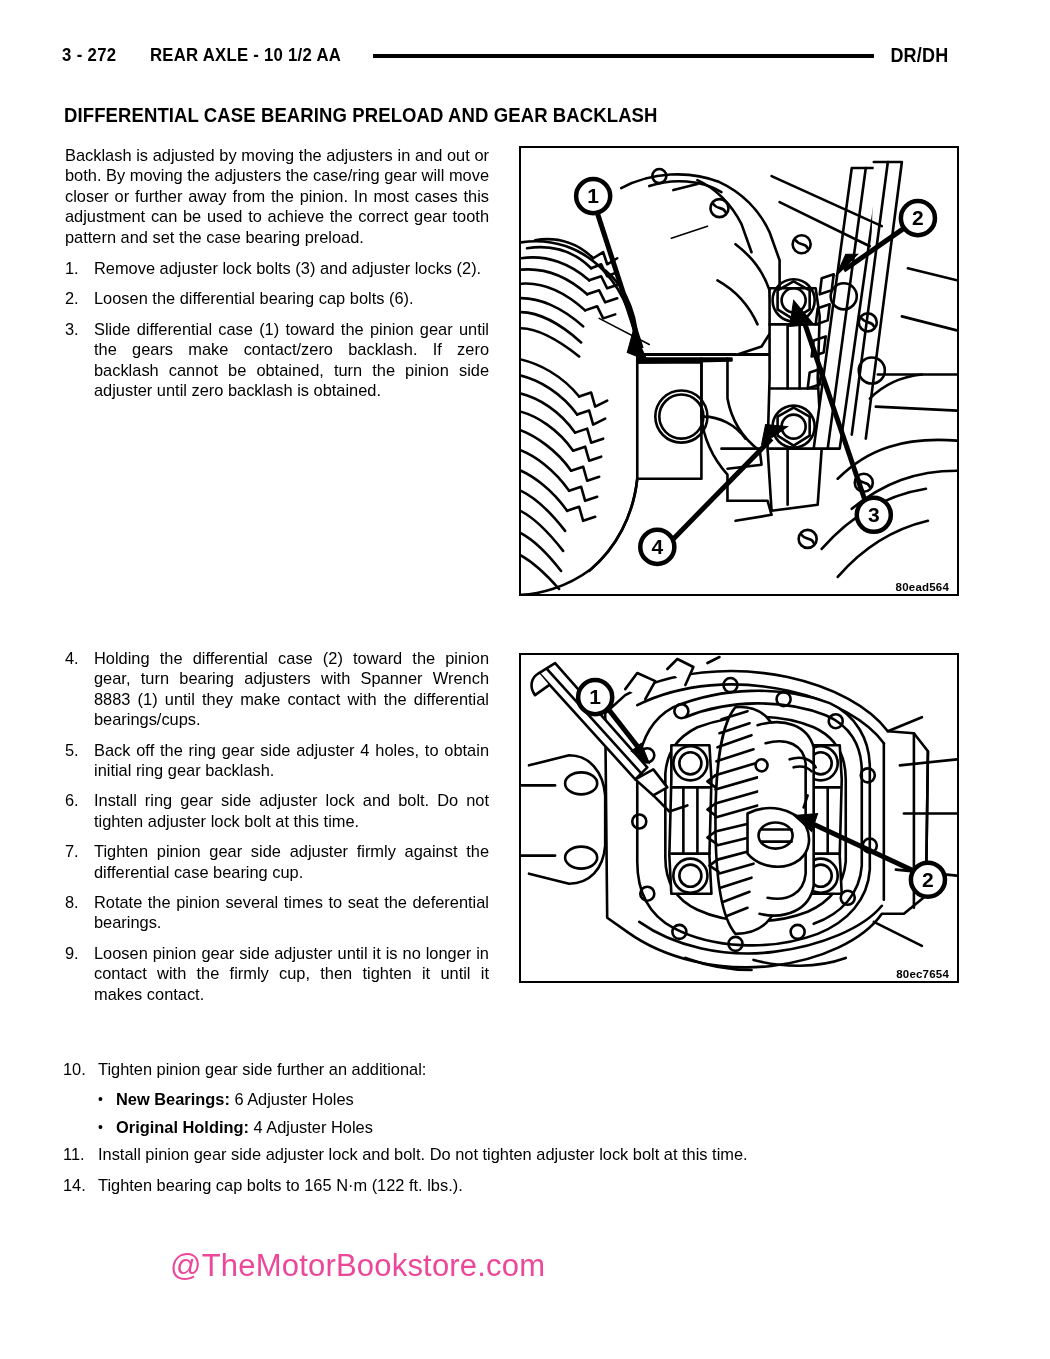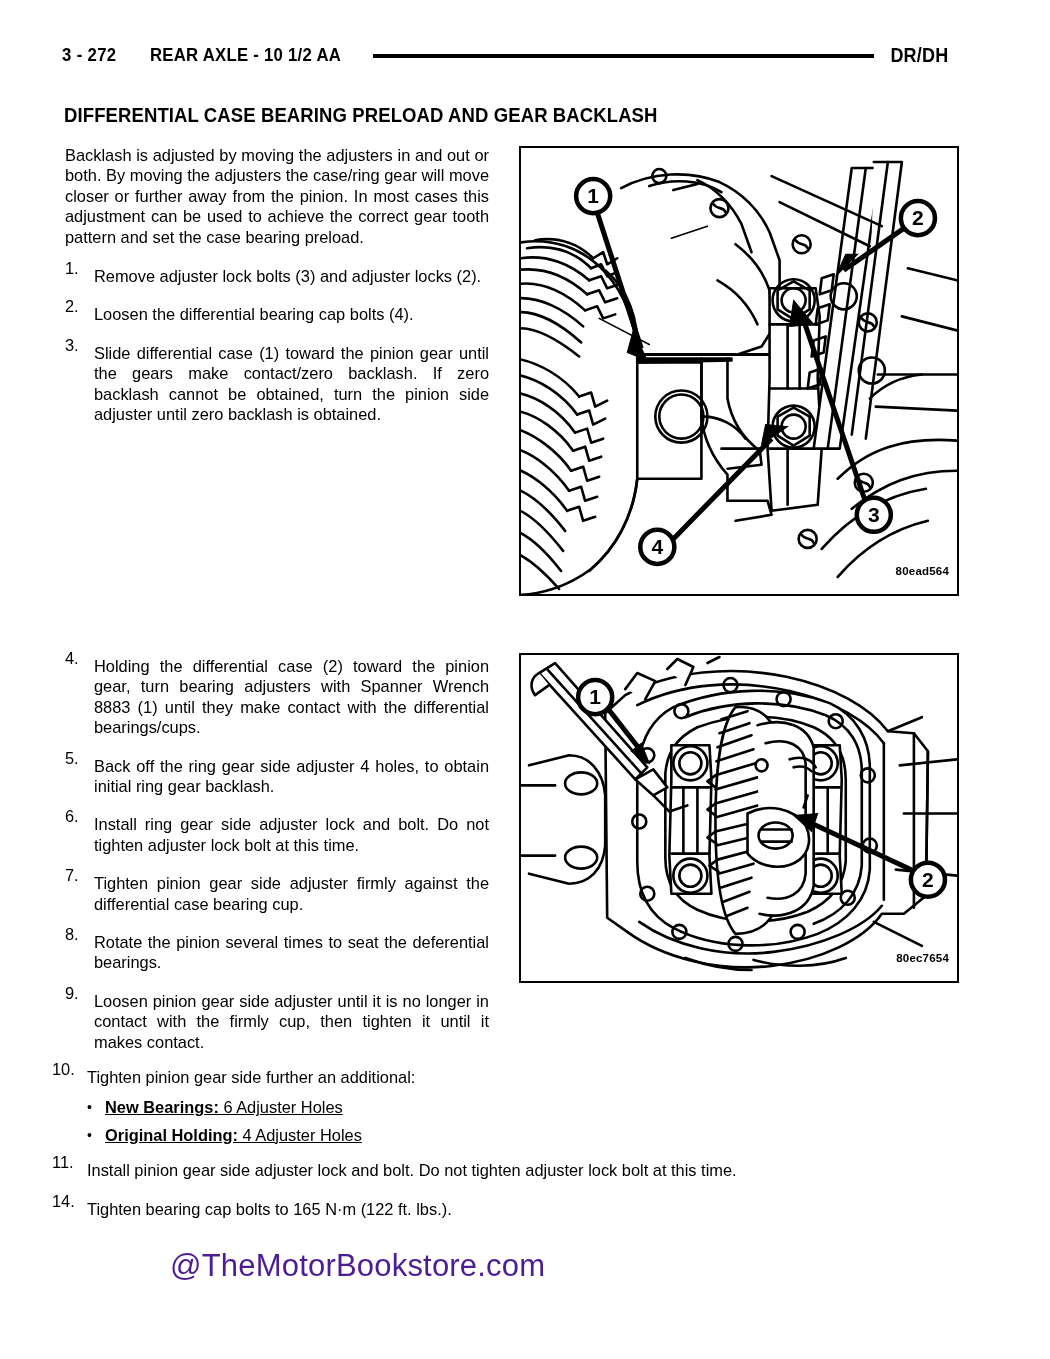--- a/index.html
+++ b/index.html
@@ -78,21 +78,21 @@
     position: absolute;
     left: 65px;
     width: 424px;
     font-size: 16.4px;
     line-height: 20.4px;
   }
   #col-intro { top: 142px; }
   #col-second { top: 648px; }
   #col-wide {
     position: absolute;
-    left: 52px;
+    left: 63px;
     top: 1059px;
     width: 820px;
     font-size: 16.4px;
     line-height: 20.4px;
   }
 
   p.para {
     margin: 3px 0 11px 0;
     text-align: justify;
     text-justify: inter-word;
@@ -105,36 +105,35 @@
   .step-num {
     flex: 0 0 auto;
     width: 29px;
     text-align: left;
   }
   .step-num.wide { width: 35px; }
   .step-body {
     flex: 1 1 auto;
     text-align: justify;
     text-justify: inter-word;
-    margin-top: 8px;
   }
   .step-body.nojustify { text-align: left; }
 
   .bullet-row {
     display: flex;
     margin: 0 0 7px 0;
     padding-left: 35px;
   }
   .bullet-dot {
     flex: 0 0 auto;
     width: 18px;
     font-size: 14px;
     line-height: 20.4px;
   }
-  .bullet-text { flex: 1 1 auto; text-decoration: underline; }
+  .bullet-text { flex: 1 1 auto; }
   .bullet-text b { font-weight: bold; }
 
   
   .figure {
     position: absolute;
     border: 2.5px solid #000;
     background: #fff;
     box-sizing: border-box;
     overflow: hidden;
   }
@@ -146,42 +145,42 @@
   }
   #figure-2 {
     left: 519px;
     top: 653px;
     width: 440px;
     height: 330px;
   }
   .fig-code {
     position: absolute;
     right: 8px;
-    bottom: 17px;
+    bottom: 1px;
     font-size: 11.5px;
     font-weight: bold;
     letter-spacing: 0.2px;
     font-family: "Liberation Sans", sans-serif;
     margin-top: 46px;
   }
   .fig-svg {
     position: absolute;
     left: 0; top: 0;
     width: 100%;
     height: 100%;
     display: block;
   }
 
   
   .watermark {
     position: absolute;
     left: 170px;
     top: 1248px;
     font-size: 31px;
-    color: #4c1d95;
+    color: #ec4899;
     letter-spacing: 0.2px;
     white-space: nowrap;
     font-family: "Liberation Sans", sans-serif;
   }
 </style>
 </head>
 <body>
 
 <div class="page-header">
   <span class="hdr-pageno">3 - 272</span>
@@ -194,21 +193,21 @@
 
 <div class="col-left" id="col-intro">
   <p class="para">Backlash is adjusted by moving the adjusters in and out or both. By moving the adjusters the case/ring gear will move closer or further away from the pinion. In most cases this adjustment can be used to achieve the correct gear tooth pattern and set the case bearing preload.</p>
 
   <div class="step">
     <span class="step-num">1.</span>
     <span class="step-body">Remove adjuster lock bolts (3) and adjuster locks (2).</span>
   </div>
   <div class="step">
     <span class="step-num">2.</span>
-    <span class="step-body nojustify">Loosen the differential bearing cap bolts (4).</span>
+    <span class="step-body nojustify">Loosen the differential bearing cap bolts (6).</span>
   </div>
   <div class="step">
     <span class="step-num">3.</span>
     <span class="step-body">Slide differential case (1) toward the pinion gear until the gears make contact/zero backlash. If zero backlash cannot be obtained, turn the pinion side adjuster until zero backlash is obtained.</span>
   </div>
 </div>
 
 <div class="col-left" id="col-second">
   <div class="step">
     <span class="step-num">4.</span>

